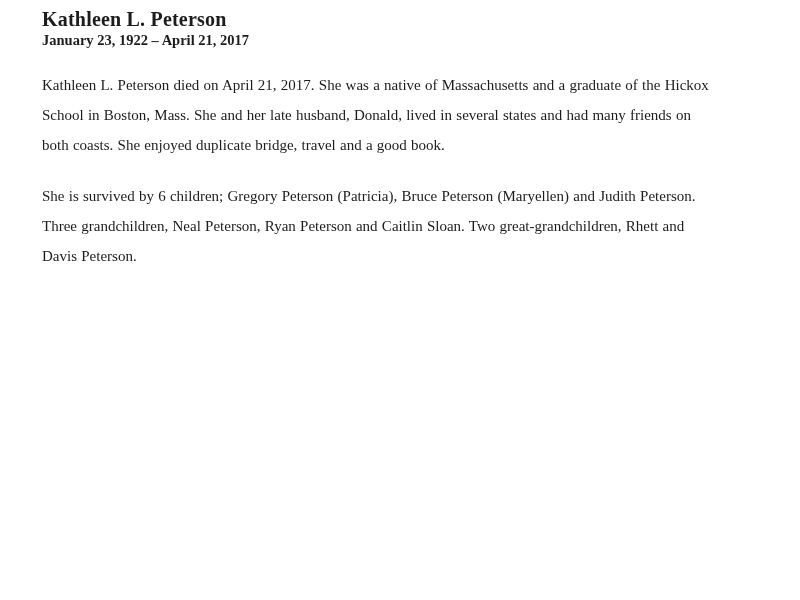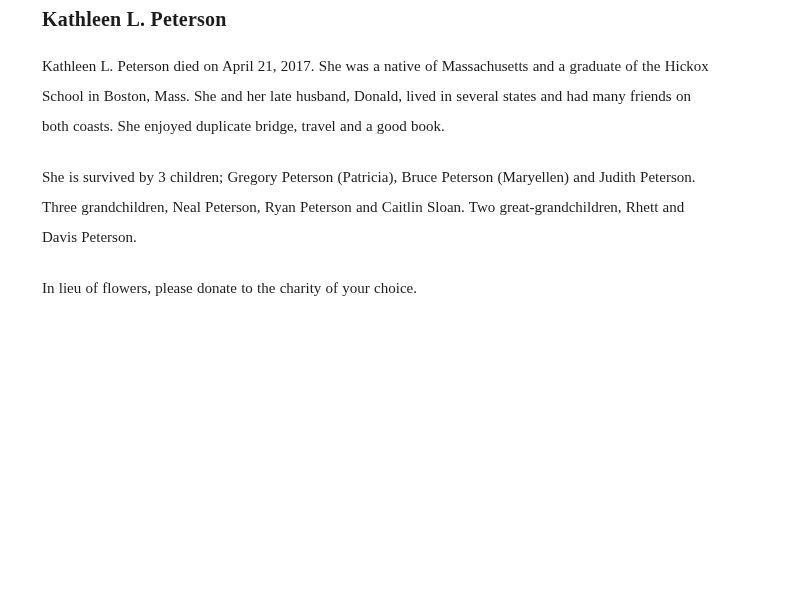--- a/index.html
+++ b/index.html
@@ -43,19 +43,19 @@
     line-height: 30px;
     margin: 0 0 21px 0;
     word-spacing: 0.5px;
   }
 </style>
 </head>
 <body>
 
 <div class="page">
   <h1 class="obit-title">Kathleen L. Peterson</h1>
+  <div class="obit-dates">January 23, 1922 – April 21, 2017</div>
 
   <div class="obit-body">
     <p>Kathleen L. Peterson died on April 21, 2017. She was a native of Massachusetts and a graduate of the Hickox School in Boston, Mass. She and her late husband, Donald, lived in several states and had many friends on both coasts. She enjoyed duplicate bridge, travel and a good book.</p>
-    <p>She is survived by 3 children; Gregory Peterson (Patricia), Bruce Peterson (Maryellen) and Judith Peterson. Three grandchildren, Neal Peterson, Ryan Peterson and Caitlin Sloan. Two great-grandchildren, Rhett and Davis Peterson.</p>
-    <p>In lieu of flowers, please donate to the charity of your choice.</p>
+    <p>She is survived by 6 children; Gregory Peterson (Patricia), Bruce Peterson (Maryellen) and Judith Peterson. Three grandchildren, Neal Peterson, Ryan Peterson and Caitlin Sloan. Two great-grandchildren, Rhett and Davis Peterson.</p>
   </div>
 </div>
 
 </body></html>

